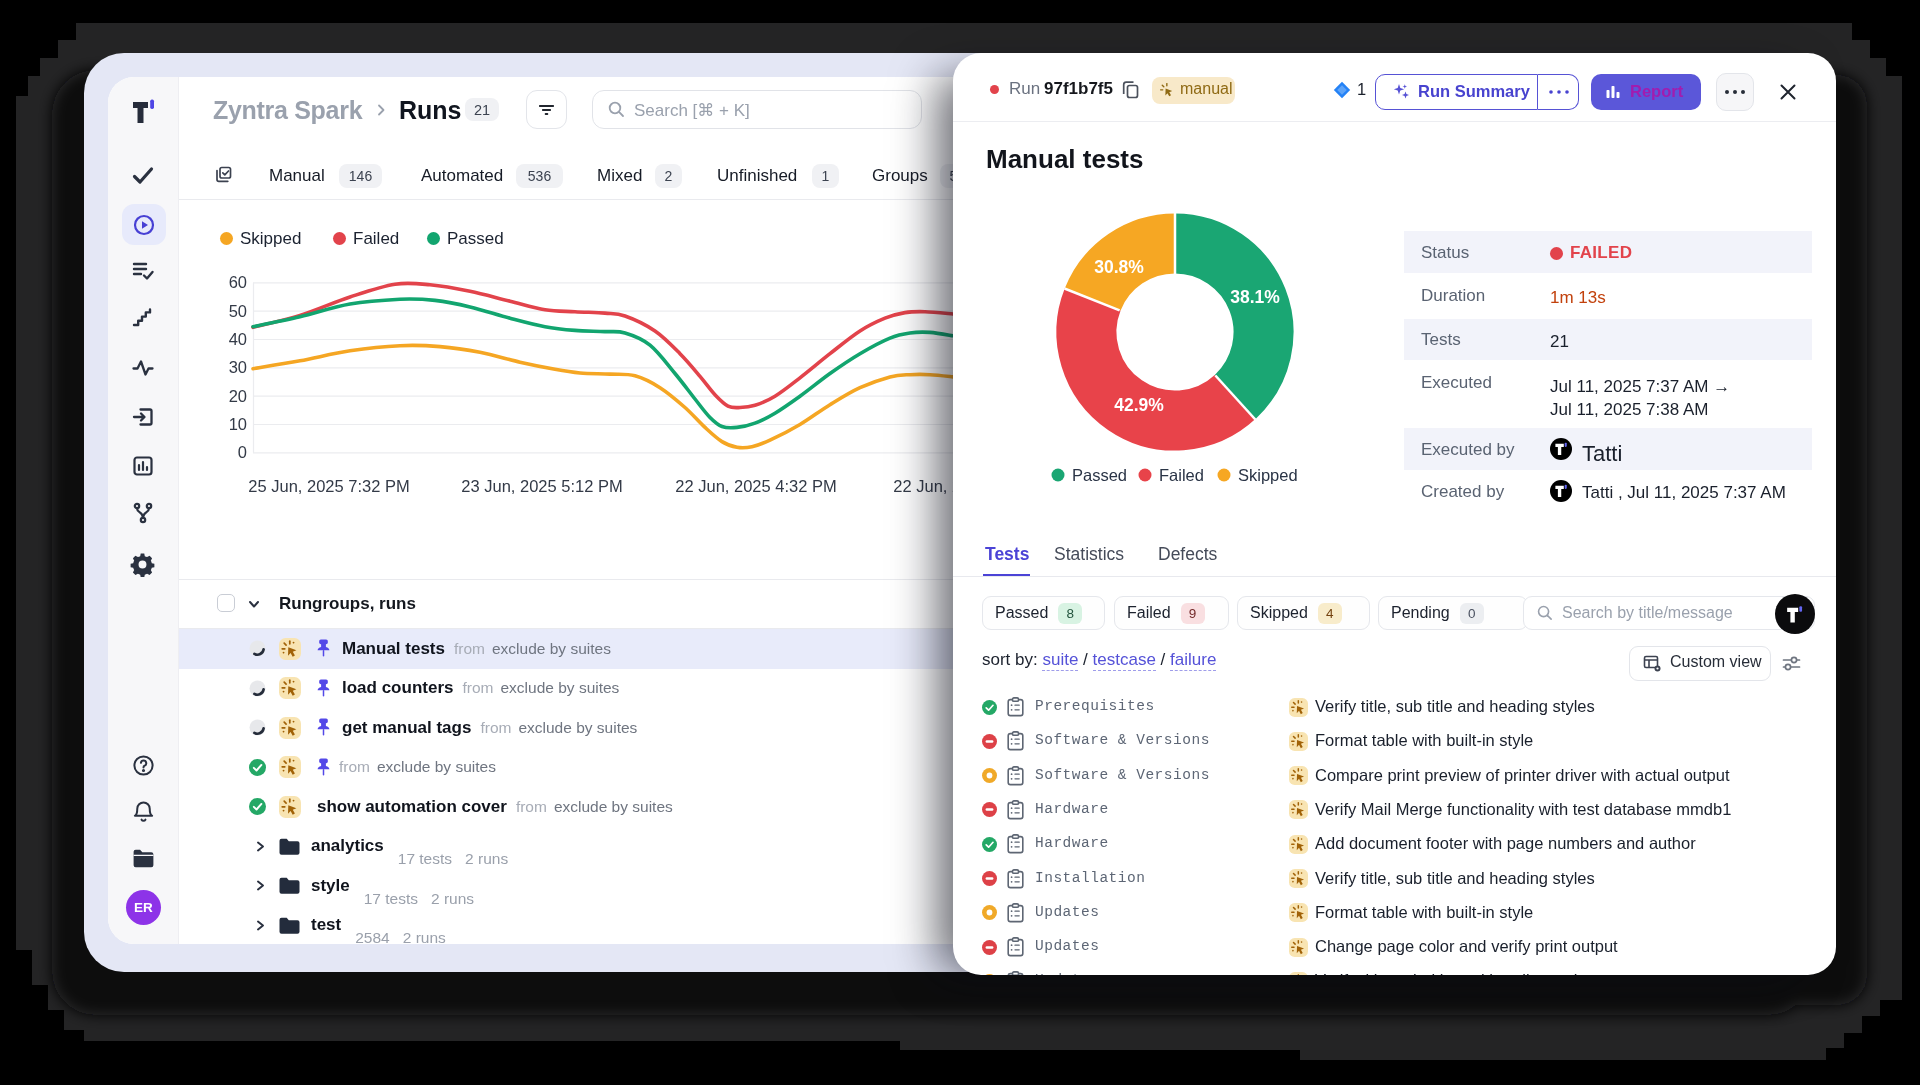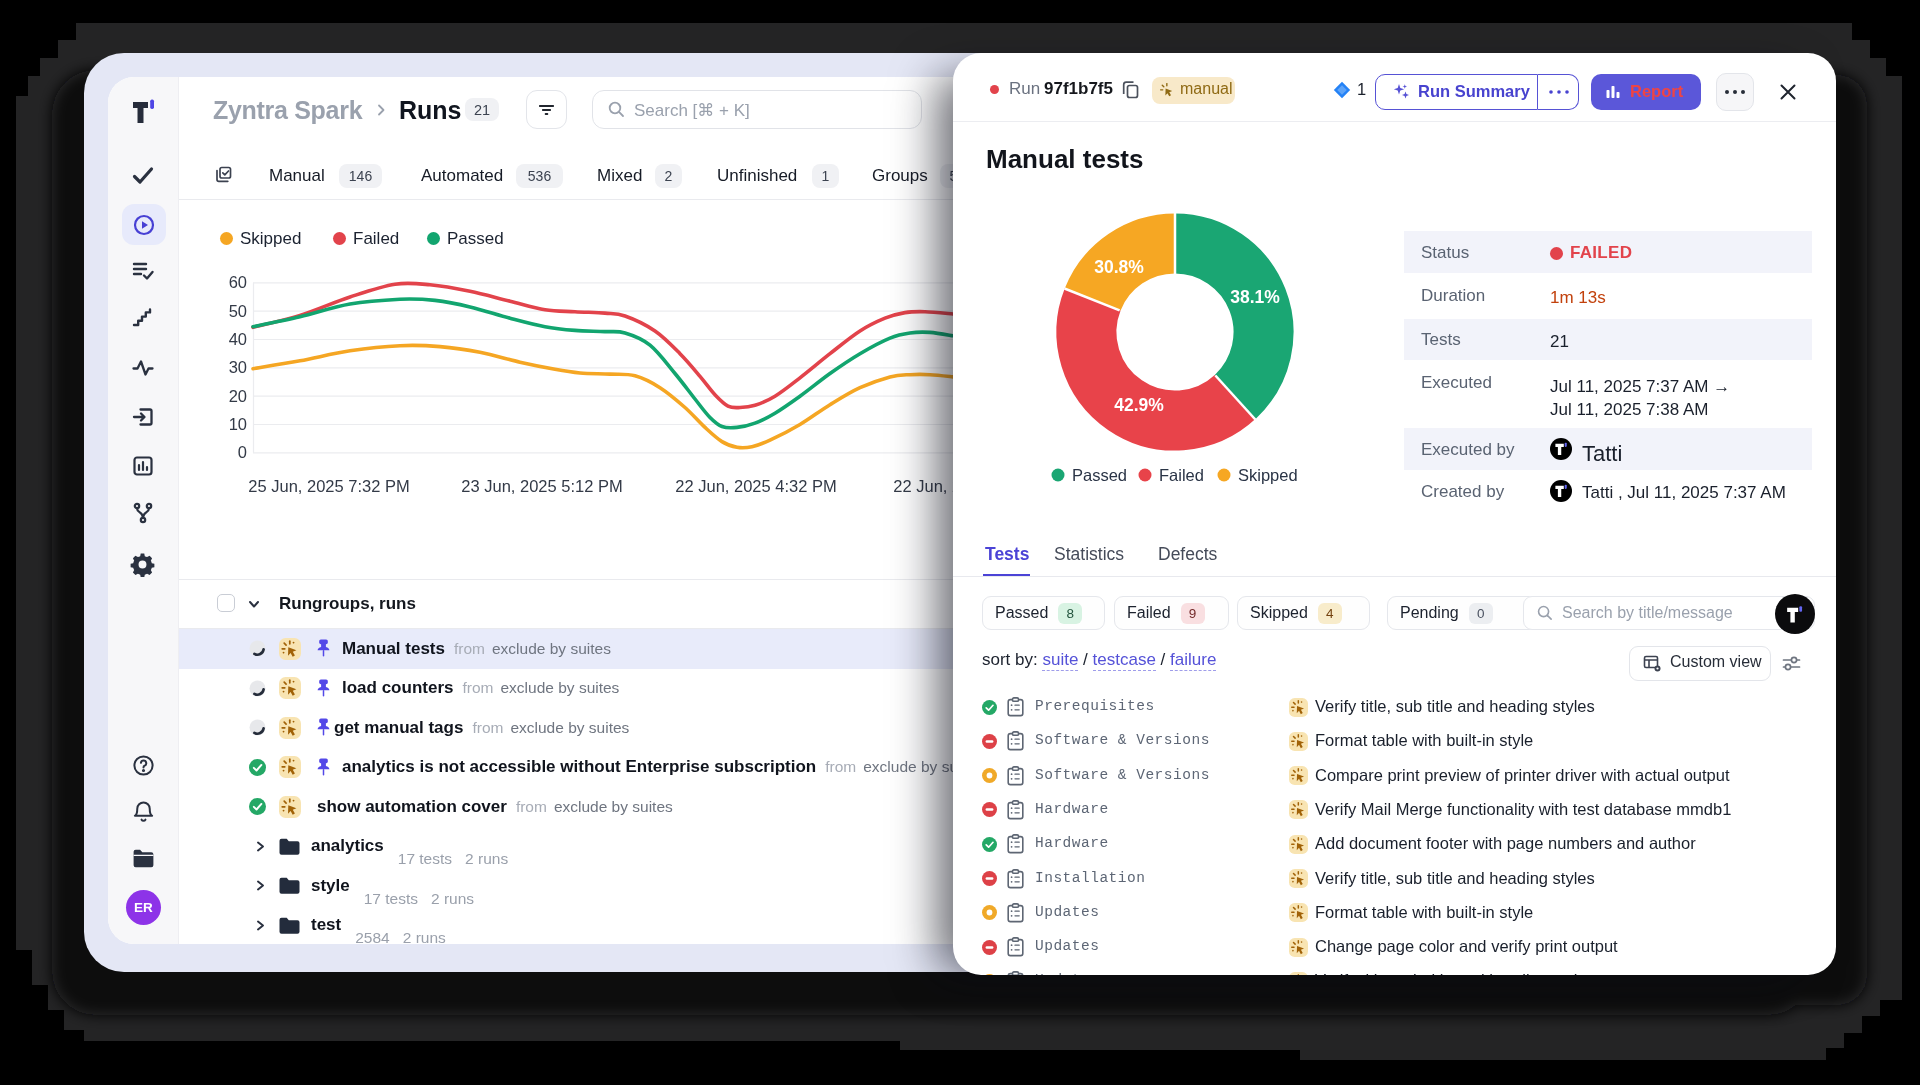--- a/index.html
+++ b/index.html
@@ -275,36 +275,35 @@
     <svg class="spin" width="17" height="17" viewBox="0 0 17 17">
           <circle cx="8.5" cy="8.5" r="8" fill="#e7e8eb"></circle>
           <path d="M14.6 9.4 A6.2 6.2 0 0 1 5.4 13.9" fill="none" stroke="#252c3a" stroke-width="2.7" stroke-linecap="round"></path>
         </svg>
     <svg style="margin-left:13px;flex:none" width="22" height="22" viewBox="0 0 22 22">
           <use href="#icmanual"></use>
         </svg>
         <svg style="margin-left:16px;flex:none" width="13" height="19" viewBox="0 0 13 19">
           <use href="#icpin"></use>
         </svg>
-    <span class="row-title" style="margin-left:4px">get manual tags</span>
+    <span class="row-title" style="margin-left:12px">get manual tags</span>
     <span class="row-from" style="margin-left:9px">from</span>
     <span class="row-excl" style="margin-left:7px">exclude by suites</span>
   </div>
   <div class="a lrow" style="top:670.5px">
     <svg class="spin" width="17" height="17" viewBox="0 0 17 17">
           <circle cx="8.5" cy="8.5" r="8.5" fill="#24a866"></circle>
           <path d="M4.8 8.8 L7.5 11.5 L12.4 5.9" fill="none" stroke="#fff" stroke-width="1.9" stroke-linecap="round" stroke-linejoin="round"></path>
         </svg>
     <svg style="margin-left:13px;flex:none" width="22" height="22" viewBox="0 0 22 22">
           <use href="#icmanual"></use>
         </svg>
         <svg style="margin-left:16px;flex:none" width="13" height="19" viewBox="0 0 13 19">
           <use href="#icpin"></use>
         </svg>
-    <span class="row-title" style="margin-left:12px">analytics is not accessible without Enterprise subscription</span>
     <span class="row-from" style="margin-left:9px">from</span>
     <span class="row-excl" style="margin-left:7px">exclude by suites</span>
   </div>
   <div class="a lrow" style="top:710px">
     <svg class="spin" width="17" height="17" viewBox="0 0 17 17">
           <circle cx="8.5" cy="8.5" r="8.5" fill="#24a866"></circle>
           <path d="M4.8 8.8 L7.5 11.5 L12.4 5.9" fill="none" stroke="#fff" stroke-width="1.9" stroke-linecap="round" stroke-linejoin="round"></path>
         </svg>
     <svg style="margin-left:13px;flex:none" width="22" height="22" viewBox="0 0 22 22">
           <use href="#icmanual"></use>
@@ -388,21 +387,21 @@
         <circle cx="13" cy="3" r="1.8"></circle>
         <circle cx="21" cy="3" r="1.8"></circle>
       </g>
     </svg>
   <div class="a" style="left:638px;top:21px;width:110px;height:36px;background:#5b57d9;border-radius:10px"></div>
   <svg class="a" style="left:652px;top:30px" width="18" height="18" viewBox="0 0 18 18" fill="#fff">
       <rect x="1.5" y="7" width="3" height="8" rx="0.8"></rect>
       <rect x="6.5" y="3" width="3" height="12" rx="0.8"></rect>
       <rect x="11.5" y="9" width="3" height="6" rx="0.8"></rect>
     </svg>
-  <div class="a" style="left:677px;top:29px;font-size:16.5px;font-weight:600;color:#ef4444">Report</div>
+  <div class="a" style="left:677px;top:29px;font-size:16.5px;font-weight:600;color:#a21caf">Report</div>
   <div class="a" style="left:763px;top:20px;width:38px;height:38px;border:1px solid #e3e5ea;border-radius:10px;background:#f6f6f8"></div>
   <svg class="a" style="left:769px;top:36px" width="26" height="6" viewBox="0 0 26 6">
       <g fill="#272d38">
         <circle cx="5" cy="3" r="2"></circle>
         <circle cx="13" cy="3" r="2"></circle>
         <circle cx="21" cy="3" r="2"></circle>
       </g>
     </svg>
   <svg class="a" style="left:826px;top:30px" width="18" height="18" viewBox="0 0 18 18" fill="none" stroke="#1f242e" stroke-width="2" stroke-linecap="round">
       <path d="M2.5 2.5 L15.5 15.5 M15.5 2.5 L2.5 15.5"></path>
@@ -463,21 +462,21 @@
 
   <div class="a" style="left:32px;top:491px;font-size:17.5px;font-weight:600;color:#4b43d6">Tests</div>
   <div class="a" style="left:30px;top:521px;width:47px;height:2.5px;background:#4b43d6"></div>
   <div class="a" style="left:101px;top:491px;font-size:17.5px;color:#454b59">Statistics</div>
   <div class="a" style="left:205px;top:491px;font-size:17.5px;color:#454b59">Defects</div>
   <div class="a" style="left:0;top:523px;width:100%;height:1px;background:#e8e9ee"></div>
 
   <div class="pill" style="left:29px;top:543px;width:123px">Passed<span class="pillbadge" style="background:#d8f3e3;color:#22543d">8</span></div>
   <div class="pill" style="left:161px;top:543px;width:115px">Failed<span class="pillbadge" style="background:#f9dfe1;color:#742a2a">9</span></div>
   <div class="pill" style="left:284px;top:543px;width:133px">Skipped<span class="pillbadge" style="background:#f8eccb;color:#744210">4</span></div>
-  <div class="pill" style="left:434px;top:543px;width:150px">Pending<span class="pillbadge" style="background:#eceef1;color:#4a5160">0</span></div>
+  <div class="pill" style="left:425px;top:543px;width:150px">Pending<span class="pillbadge" style="background:#eceef1;color:#4a5160">0</span></div>
   <div class="a" style="left:570px;top:543px;width:292px;height:34px;border:1px solid #e5e7ec;border-radius:9px;background:#fff"></div>
   <svg class="a" style="left:583px;top:551px" width="18" height="18" viewBox="0 0 19 19" fill="none" stroke="#9aa1ad" stroke-width="1.7" stroke-linecap="round">
       <circle cx="8" cy="8" r="5.3"></circle>
       <path d="M12.2 12.2 L16 16"></path>
     </svg>
   <div class="a" style="left:609px;top:551px;font-size:16px;color:#9aa1ad;width:230px;overflow:hidden;white-space:nowrap">Search by title/message</div>
   <div class="a" style="left:822px;top:541px;width:40px;height:40px;border-radius:50%;background:#0b0b0d"></div>
   <svg class="a" style="left:831px;top:551px" width="21" height="21" viewBox="0 0 20 20">
       <use href="#ictee"></use>
     </svg>

